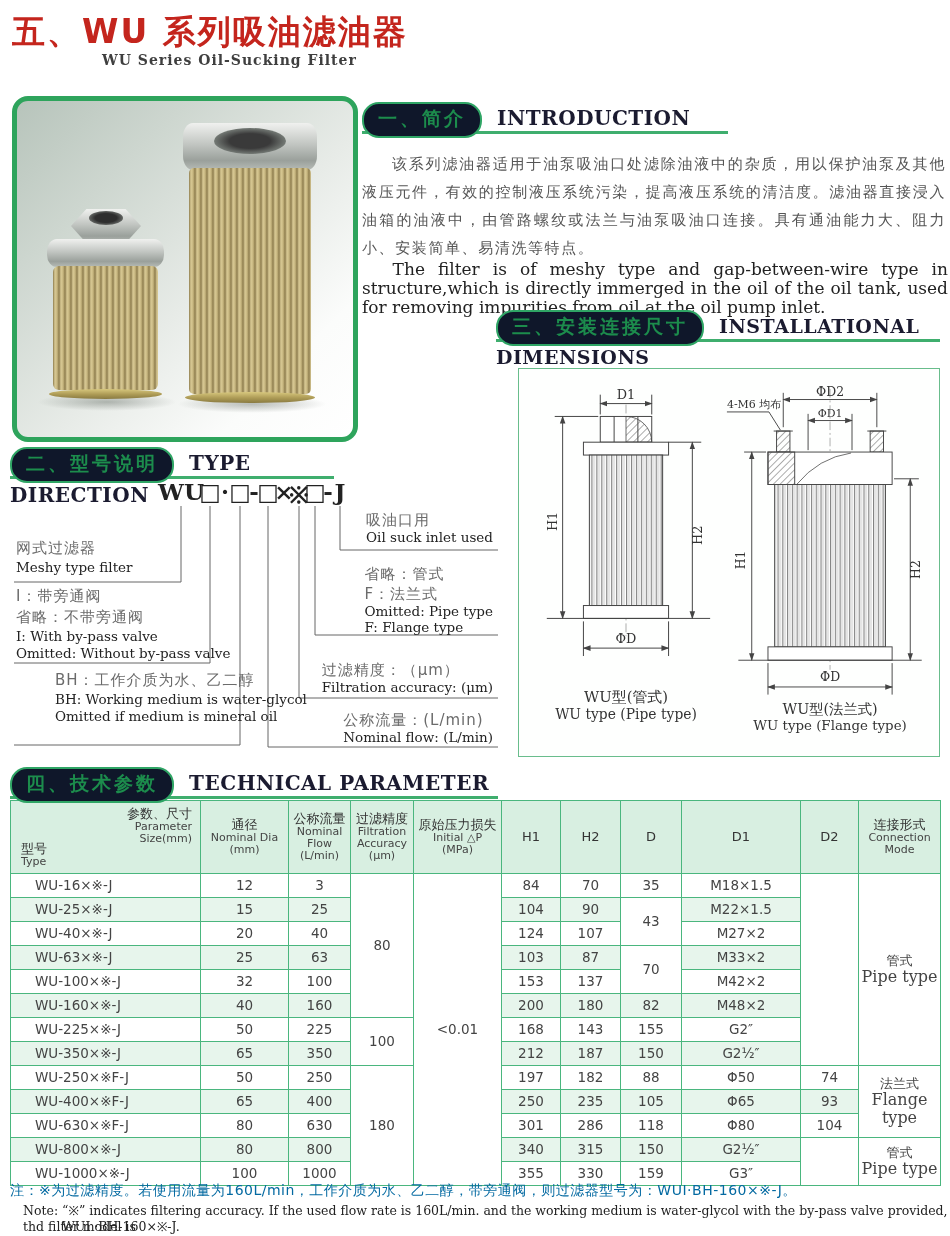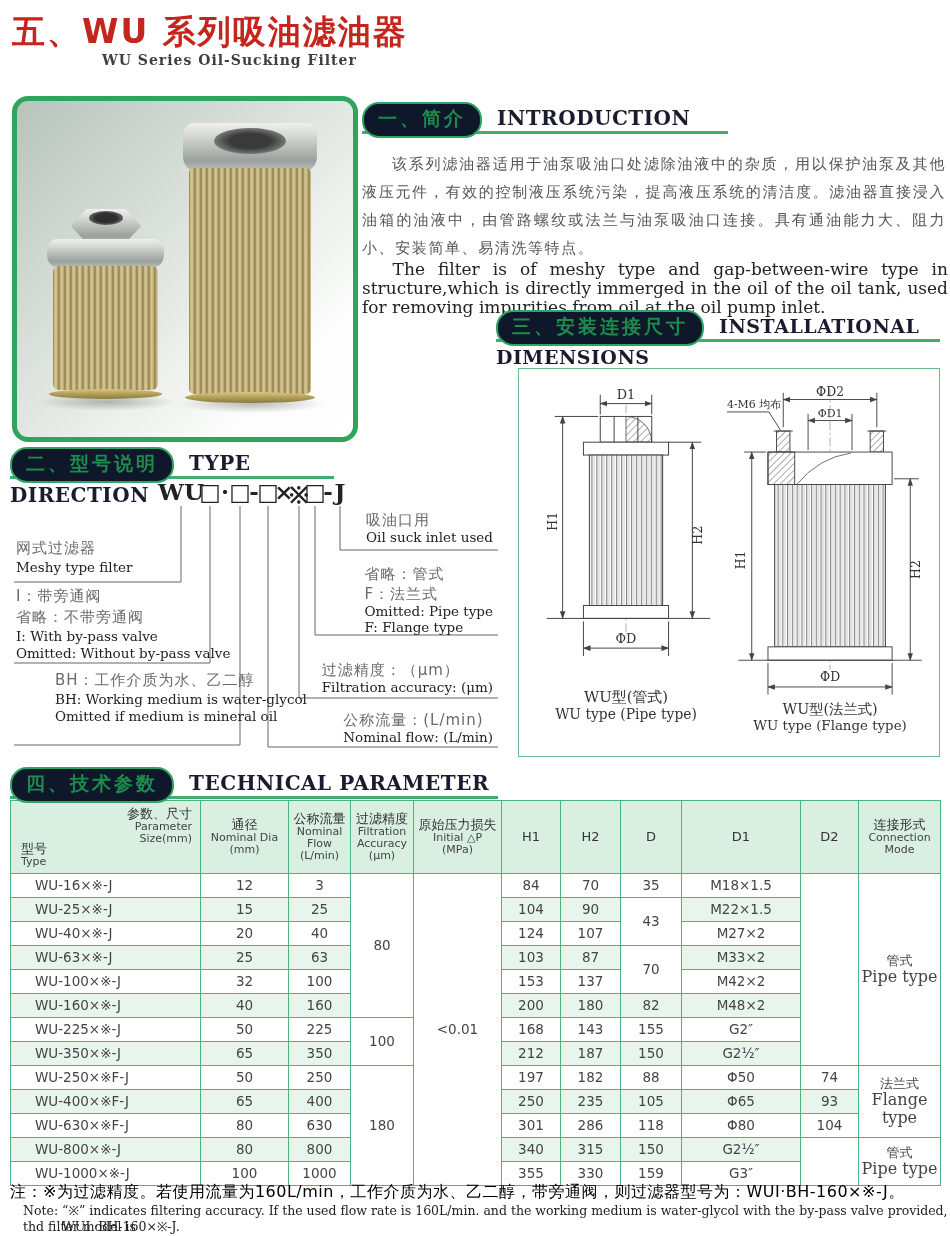--- a/index.html
+++ b/index.html
@@ -65,21 +65,21 @@
   tbody td.merged{background:#fff !important;}
   tbody td.type{text-align:left;padding-left:24px;}
   td .cz{font-size:13px;color:#444;}
   td .ce{font-size:16px;color:#444;font-family:"DejaVu Serif","Liberation Serif",serif;}
   .corner{position:relative;
      background-image:linear-gradient(to bottom right,transparent 49.4%,var(--tborder) 49.4%,var(--tborder) 50.6%,transparent 50.6%);}
   .corner .tr{position:absolute;top:6px;right:8px;text-align:right;}
   .corner .bl{position:absolute;bottom:5px;left:10px;text-align:left;}
 
   
-  .note-zh{font-size:16px;color:#000000;letter-spacing:0.5px;}
+  .note-zh{font-size:14px;color:#0369a1;letter-spacing:0.5px;}
   .note-en{font-size:12.5px;color:#222;font-family:"DejaVu Serif","Liberation Serif",serif;}
 </style>
 </head>
 <body>
 
 <div id="page">
 
   <div class="abs title-zh">五、WU 系列吸油滤油器</div>
   <div class="abs title-en">WU Series Oil-Sucking Filter</div>
 

